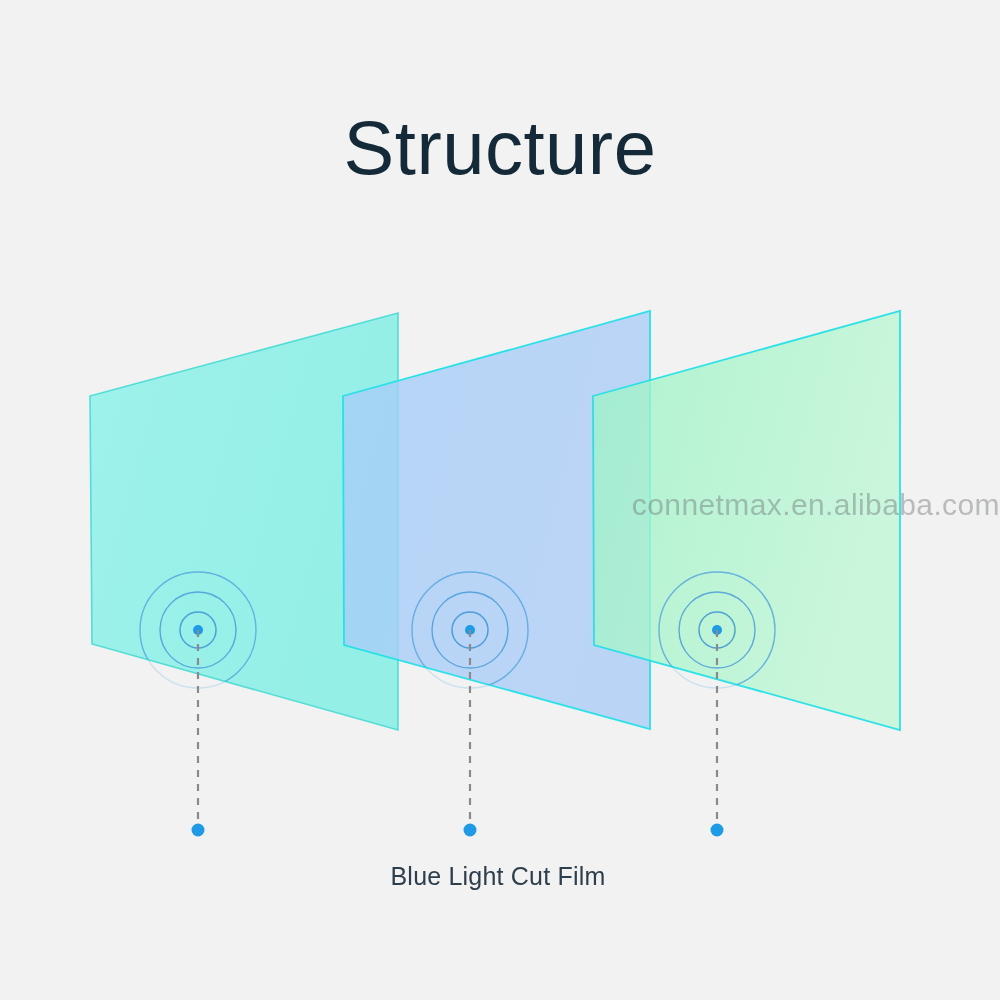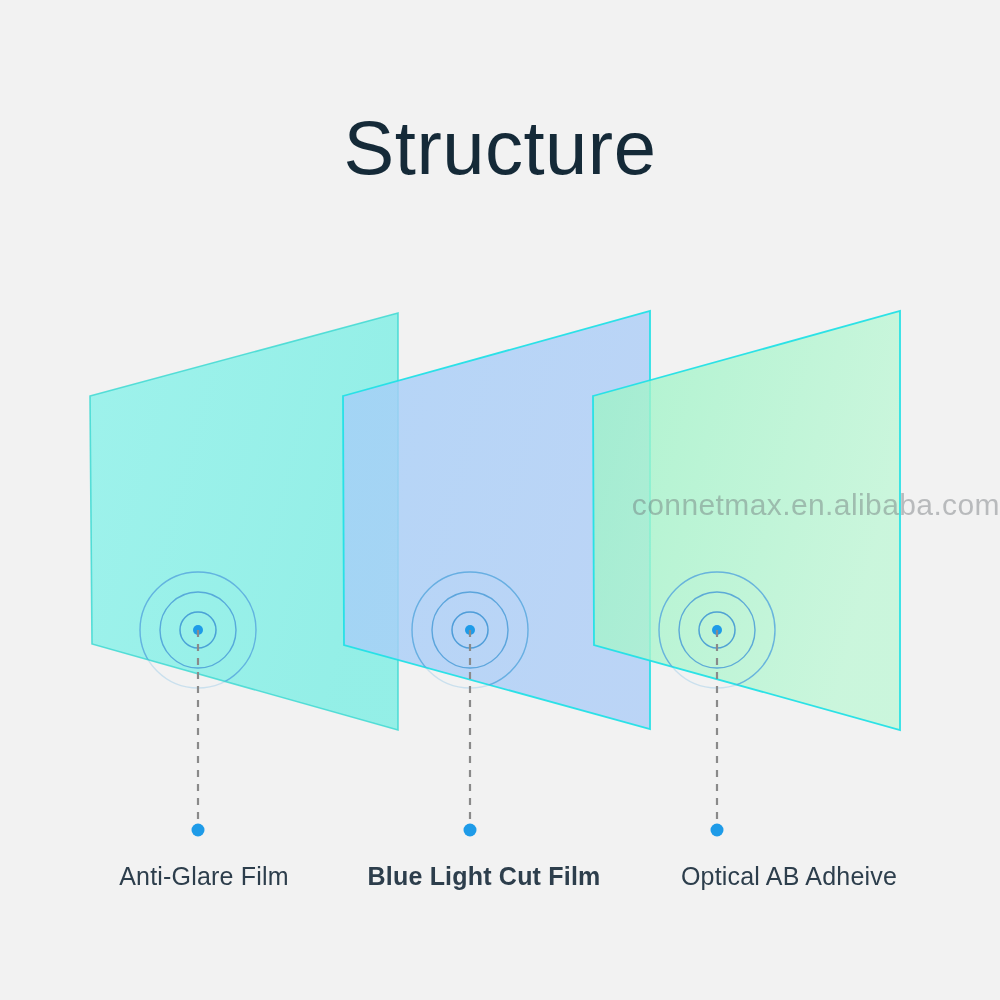--- a/index.html
+++ b/index.html
@@ -162,18 +162,16 @@
     <g>
       <circle cx="198" cy="830" r="6.5" fill="#1e9be8"></circle>
       <circle cx="470" cy="830" r="6.5" fill="#1e9be8"></circle>
       <circle cx="717" cy="830" r="6.5" fill="#1e9be8"></circle>
     </g>
   </svg>
 
   <div class="watermark">connetmax.en.alibaba.com</div>
 
   <div class="label-row">
-    <div class="layer-label" style="left:204px;">Anti-Glare Film</div>
-    <div class="layer-label" style="left:484px;font-weight:bold;">Blue Light Cut Film</div>
-    <div class="layer-label" style="left:789px;">Optical AB Adheive</div>
+    <div class="layer-label" style="left:498px;">Blue Light Cut Film</div>
   </div>
 
 </div>
 
 </body></html>

